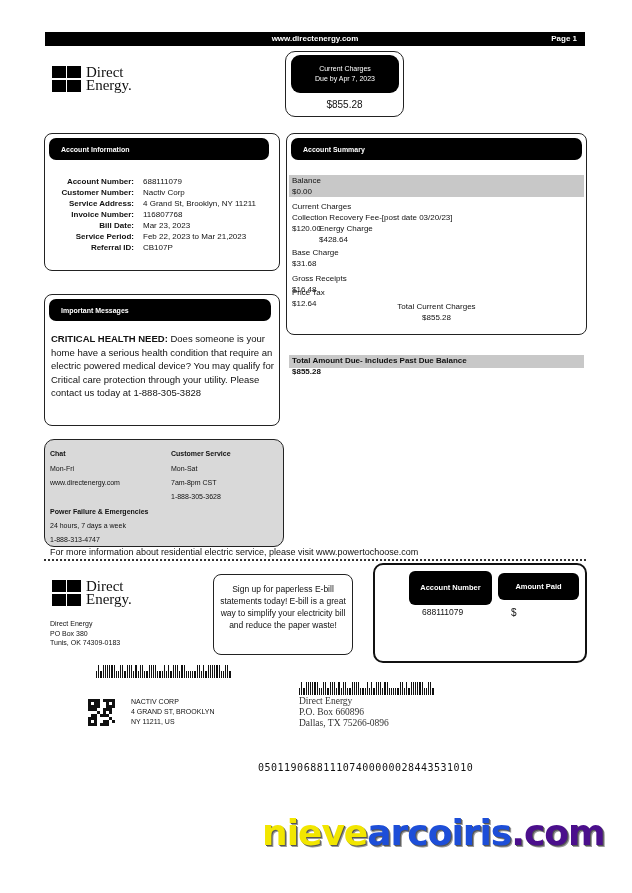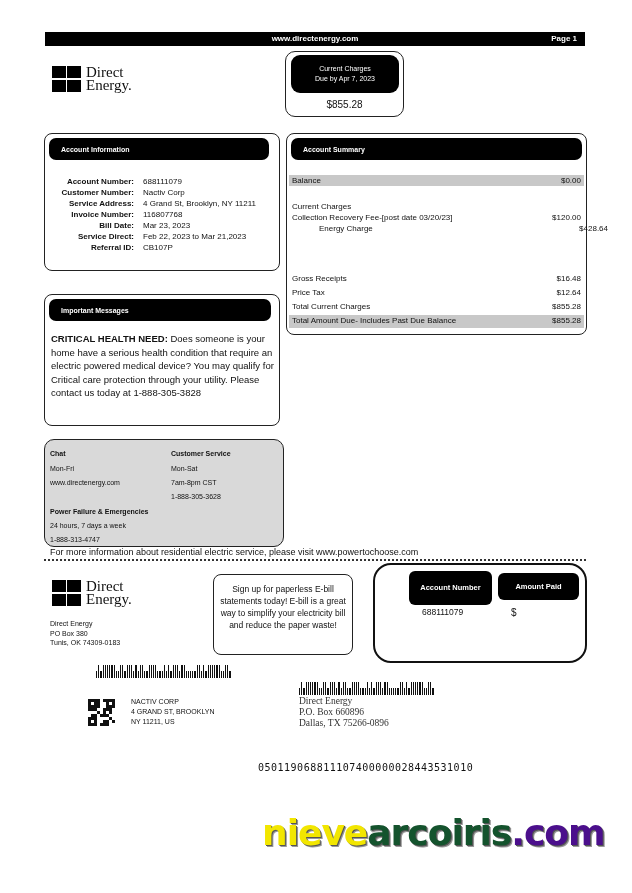--- a/index.html
+++ b/index.html
@@ -30,40 +30,40 @@
 
   .acct { left: 44px; top: 133px; width: 236px; height: 138px; }
   .acct .panel-head { left: 4px; top: 4px; width: 220px; height: 22px; }
   .acct-table { position: absolute; left: 8px; top: 42px; font-size: 8px; line-height: 11px; }
   .acct-row { display: flex; }
   .acct-row .k { width: 90px; text-align: right; font-weight: bold; padding-right: 9px; }
   .acct-row .v { white-space: nowrap; }
 
   .summary { left: 286px; top: 133px; width: 301px; height: 202px; }
   .summary .panel-head { left: 4px; top: 4px; width: 291px; height: 22px; }
-  .sum-row { position: absolute; left: 2px; width: 295px; font-size: 8px; line-height: 11px; display: flex; justify-content: space-between; padding: 0 3px; }
+  .sum-row { position: absolute; left: 2px; width: 295px; font-size: 8px; line-height: 11px; display: flex; justify-content: space-between; padding: 0 3px; flex-direction: column; }
   .sum-row.shade { background: #c8c8c8; }
-  .sum-row.bold { font-weight: normal; }
+  .sum-row.bold { font-weight: bold; margin-top: 40px; }
 
   .msgs { left: 44px; top: 294px; width: 236px; height: 132px; }
   .msgs .panel-head { left: 4px; top: 4px; width: 222px; height: 22px; }
   .msg-text { position: absolute; left: 6px; top: 37px; width: 226px; font-size: 9.5px; line-height: 13.5px; }
   .msg-text b { font-weight: bold; margin-top: 42px; }
 
   .contact { left: 44px; top: 439px; width: 240px; height: 108px; background: #d9d9d9; border: 1.5px solid #222; border-radius: 10px; }
   .contact .c { position: absolute; font-size: 7px; line-height: 9px; }
   .contact .c.b { font-weight: bold; }
 
   .info-line { left: 50px; top: 547px; font-size: 9px; }
   .dotted { left: 44px; top: 559px; width: 542px; border-top: 2px dotted #333; }
 
   
   .rem-addr { font-size: 7px; line-height: 9.5px; }
   .ebill { left: 213px; top: 574px; width: 140px; height: 81px; border: 1.5px solid #222; border-radius: 8px; font-size: 8.5px; line-height: 12px; text-align: center; padding: 8px 6px; }
-  .pay { left: 373px; top: 563px; width: 214px; height: 100px; border: 2px solid #111; border-radius: 18px; }
+  .pay { left: 373px; top: 563px; width: 214px; height: 100px; border: 2px solid #111; border-radius: 10px; }
   .pay-head { position: absolute; background: #000; color: #fff; font-size: 7.5px; font-weight: bold; text-align: center; border-radius: 6px; line-height: 10px; display: flex; align-items: center; justify-content: center; }
 
   .barcode { display: flex; align-items: flex-end; gap: 1px; height: 13px; }
   .barcode i { display: block; width: 1.2px; background: #111; }
 
   .qr { width: 27px; height: 27px; display: grid; grid-template-columns: repeat(9, 3px); grid-template-rows: repeat(9, 3px); }
   .qr i { display: block; }
 
   .cust-addr { left: 131px; top: 697px; font-size: 7px; line-height: 10px; }
   .de-addr { left: 299px; top: 696px; font-family: "Liberation Serif", "DejaVu Serif", serif; font-size: 9.5px; line-height: 11px; color: #333; }
@@ -117,21 +117,21 @@
       </div>
     <div class="acct-row">
         <span class="k">Invoice Number:</span>
         <span class="v">116807768</span>
       </div>
     <div class="acct-row">
         <span class="k">Bill Date:</span>
         <span class="v">Mar 23, 2023</span>
       </div>
     <div class="acct-row">
-        <span class="k">Service Direct:</span>
+        <span class="k">Service Period:</span>
         <span class="v">Feb 22, 2023 to Mar 21,2023</span>
       </div>
     <div class="acct-row">
         <span class="k">Referral ID:</span>
         <span class="v">CB107P</span>
       </div>
   </div>
 </div>
 
 <div class="abs panel summary">
@@ -144,20 +144,24 @@
       <span>Current Charges</span>
       <span></span>
     </div>
   <div class="sum-row" style="top:78px;">
       <span>Collection Recovery Fee-[post date 03/20/23]</span>
       <span>$120.00</span>
     </div>
   <div class="sum-row" style="top:89px;margin-left:27px;">
       <span>Energy Charge</span>
       <span>$428.64</span>
+    </div>
+  <div class="sum-row" style="top:113px;">
+      <span>Base Charge</span>
+      <span>$31.68</span>
     </div>
   <div class="sum-row" style="top:139px;">
       <span>Gross Receipts</span>
       <span>$16.48</span>
     </div>
   <div class="sum-row" style="top:153px;">
       <span>Price Tax</span>
       <span>$12.64</span>
     </div>
   <div class="sum-row" style="top:167px;text-align:center;">
@@ -439,14 +443,14 @@
 
 <div class="abs de-addr">
   <div>Direct Energy</div>
   <div>P.O. Box 660896</div>
   <div>Dallas, TX 75266-0896</div>
 </div>
 
 <div class="abs ocr">050119068811107400000028443531010</div>
 
 <div class="abs watermark">
-  <span id="wm1" style="color: rgb(242, 230, 0);">nieve</span><span id="wm2" style="color: #14532d;">arcoiris</span><span id="wm3" style="color: rgb(75, 15, 140);">.com</span>
+  <span id="wm1" style="color: rgb(242, 230, 0);">nieve</span><span id="wm2" style="color: #1d4ed8;">arcoiris</span><span id="wm3" style="color: rgb(75, 15, 140);">.com</span>
 </div>
 
 </body></html>

